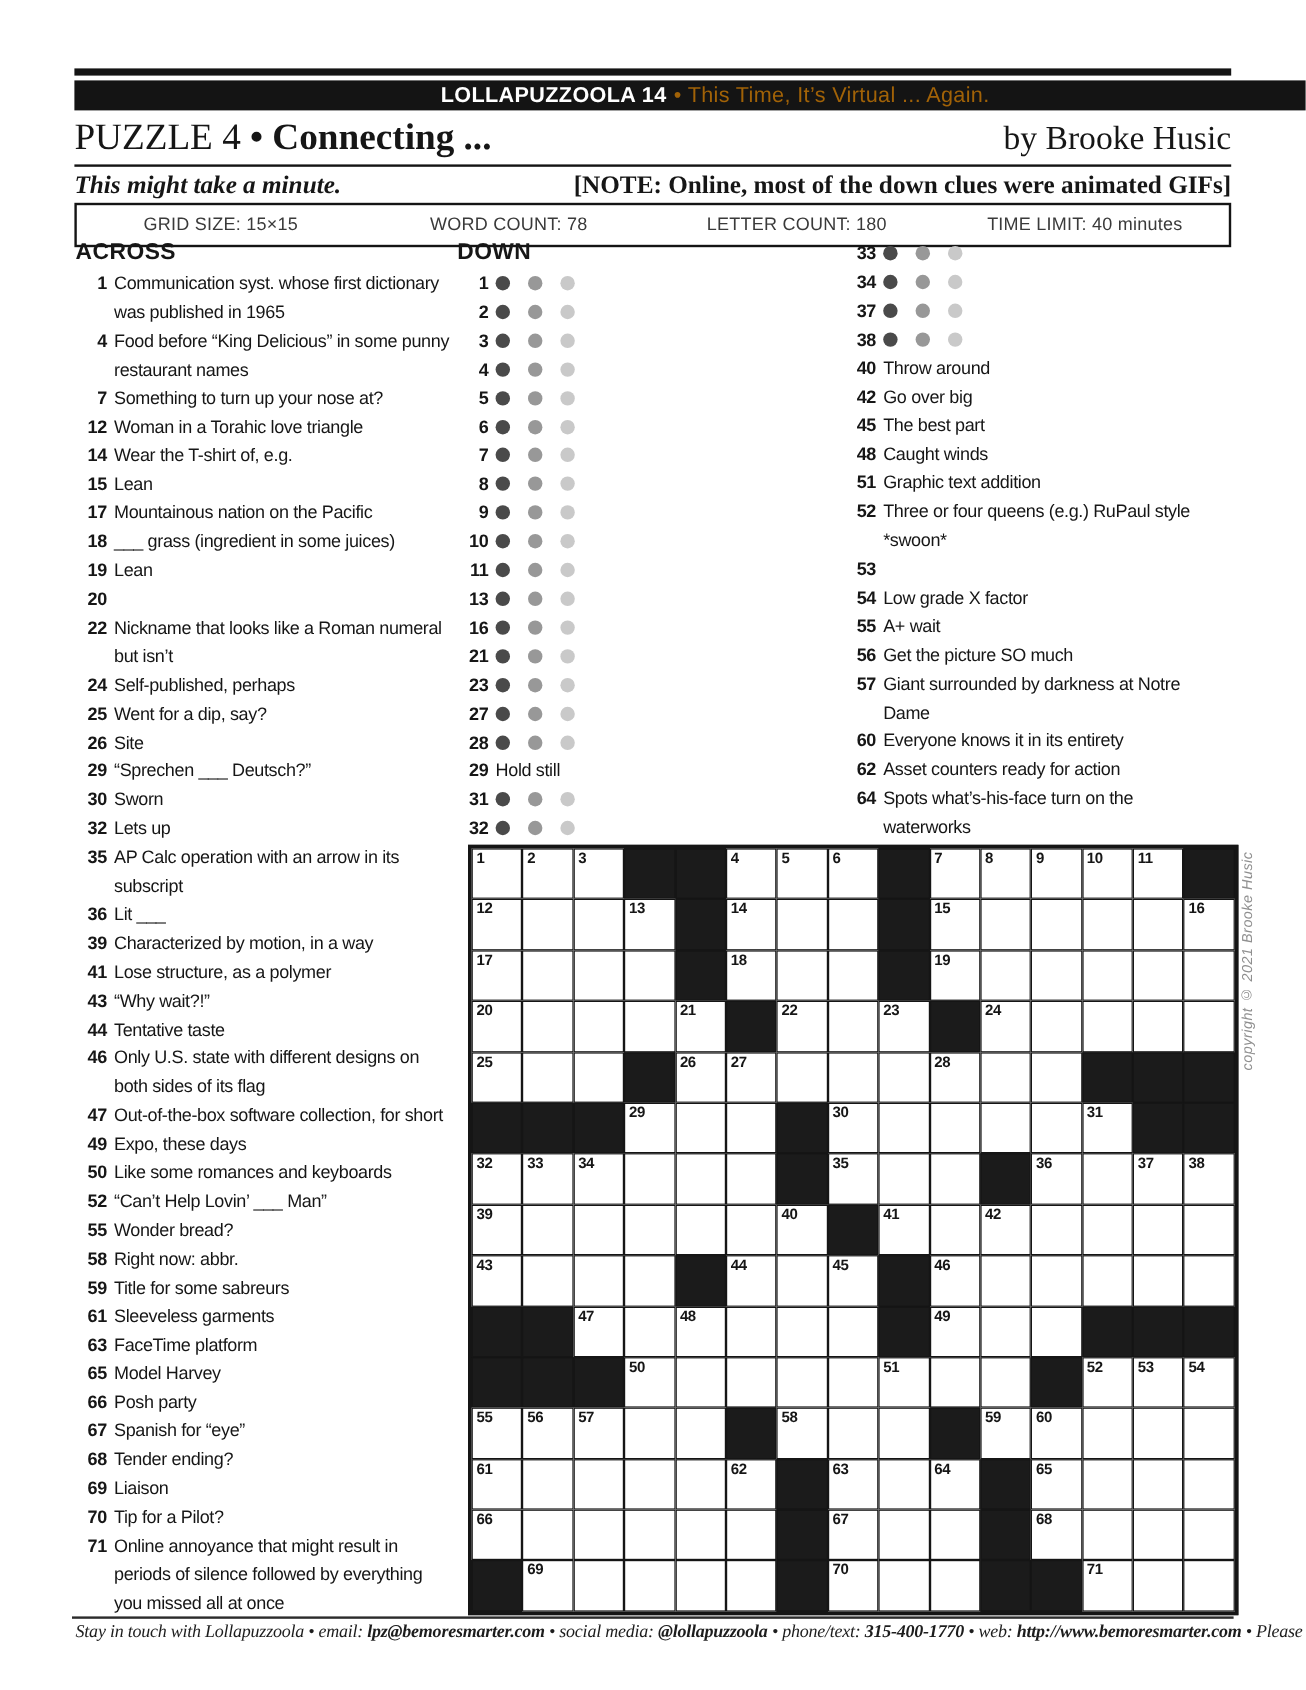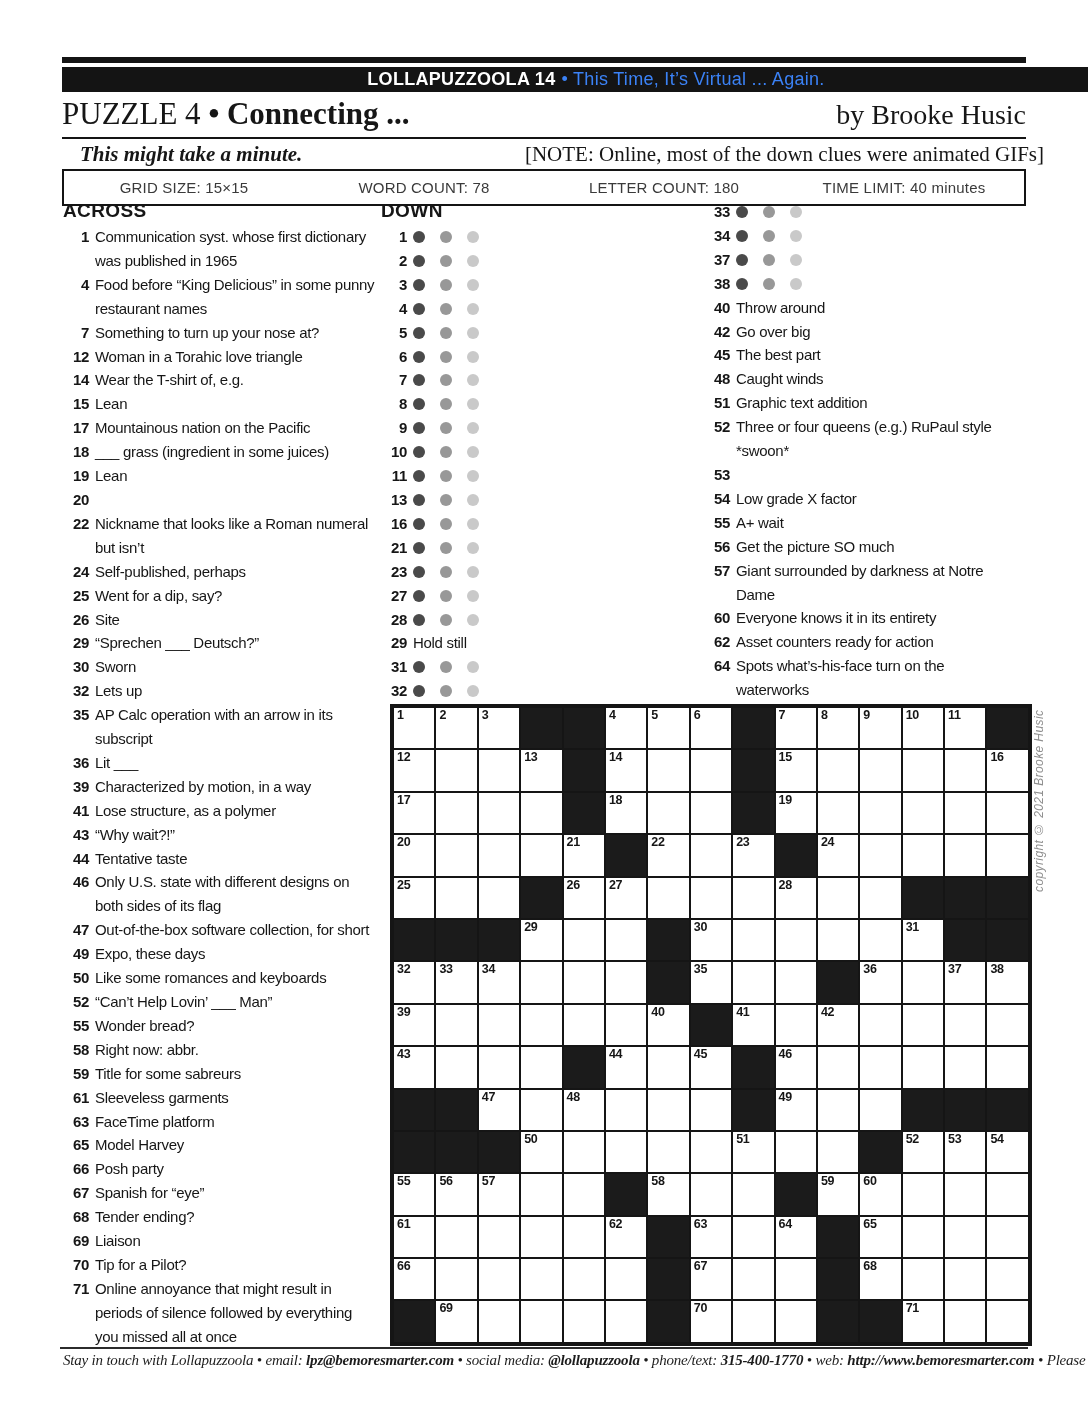--- a/index.html
+++ b/index.html
@@ -8,37 +8,37 @@
     position: relative; width: 1088px; height: 1408px; background: #fff;
     font-family: "Liberation Sans", sans-serif; color: #161616; overflow: hidden;
   }
   .top-rule { position: absolute; left: 62px; top: 57px; width: 964px; height: 6px; background: #141414; }
   .banner {
     position: absolute; left: 62px; top: 67px; width: 1068px; height: 25px;
     background: #141414; color: #fff; display: flex; align-items: center; justify-content: center;
     font-size: 18px; letter-spacing: .3px;
   }
   .banner .b-title { font-weight: 800; }
-  .banner .b-sub { font-weight: 400; color: #3b82f6; margin-left: 6px; }
+  .banner .b-sub { font-weight: 400; color: #a16207; margin-left: 6px; }
   .title-row {
     position: absolute; left: 62px; top: 96px; width: 964px;
     display: flex; justify-content: space-between; align-items: baseline;
     font-family: "Liberation Serif", serif;
   }
   .puzzle-label { font-size: 31px; }
   .puzzle-label .pt-bold { font-weight: 700; margin-top: 28px; }
   .byline { font-size: 28px; }
   .title-rule { position: absolute; left: 62px; top: 137px; width: 964px; height: 2px; background: #141414; }
   .note-row {
     position: absolute; left: 62px; top: 142px; width: 964px;
     display: flex; justify-content: space-between; align-items: baseline;
-    font-family: "Liberation Serif", serif; font-size: 21px; margin-left: 18px;
+    font-family: "Liberation Serif", serif; font-size: 21px;
   }
   .note-left { font-style: italic; font-weight: 600; }
-  .note-right { font-weight: 400; }
+  .note-right { font-weight: 700; }
   .info-bar {
     position: absolute; left: 62px; top: 169px; width: 964px; height: 37px;
     border: 2px solid #141414; display: flex; align-items: center;
     font-size: 15px; color: #3a3a3a; letter-spacing: .2px;
   }
   .info-item { flex: 1; text-align: center; white-space: nowrap; }
   .col-heading { font-size: 19px; font-weight: 800; letter-spacing: .4px; }
   .across-col { position: absolute; left: 63px; top: 200px; width: 322px; }
   .down-col { position: absolute; left: 381px; top: 200px; width: 300px; }
   .col3 { position: absolute; left: 704px; top: 200px; width: 322px; }

